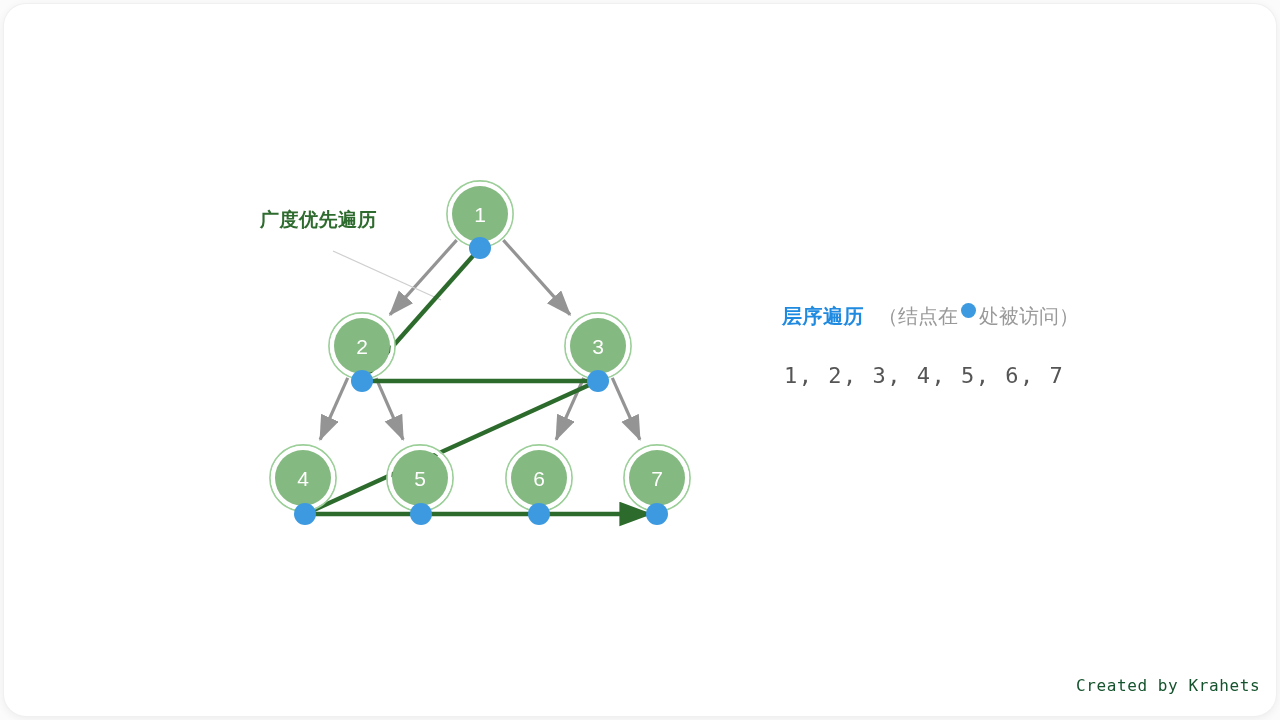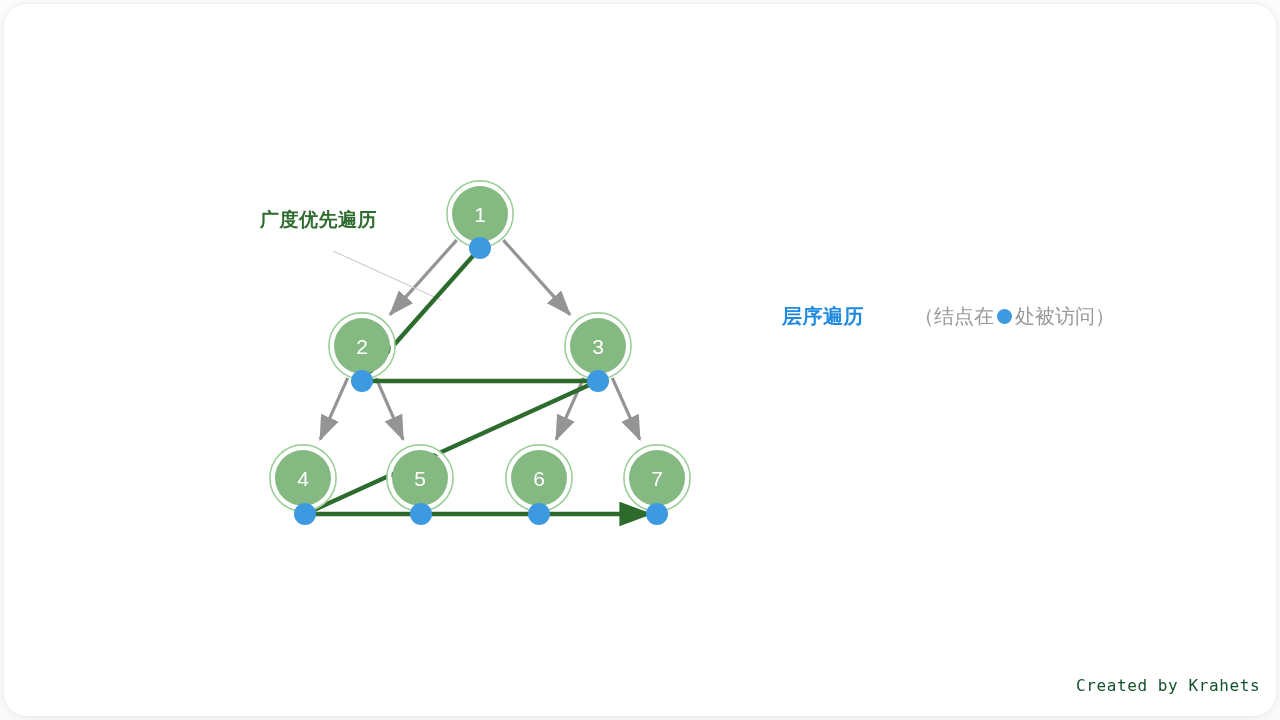--- a/index.html
+++ b/index.html
@@ -55,36 +55,35 @@
     font-family: "DejaVu Sans", "Liberation Sans", sans-serif;
     letter-spacing: 0.5px;
   }
   .panel-title-row {
     position: absolute;
     left: 782px;
     top: 303px;
     display: flex;
     align-items: center;
     white-space: nowrap;
-    gap: 36px;
   }
   .panel-title {
     color: #1f8ae0;
     font-size: 20px;
     font-weight: bold;
     font-family: "DejaVu Sans", "Liberation Sans", sans-serif;
     letter-spacing: 0.5px;
   }
   .panel-note {
     color: #999999;
     font-size: 20px;
     font-family: "DejaVu Sans", "Liberation Sans", sans-serif;
     margin-left: 14px;
     display: flex;
-    align-items: center;
+    align-items: flex-start;
   }
   .note-dot {
     display: inline-block;
     width: 15px;
     height: 15px;
     border-radius: 50%;
     background: #3d9ae0;
     margin: 0 3px;
     vertical-align: middle;
   }
@@ -192,15 +191,16 @@
 
   <div class="panel-title-row">
     <span class="panel-title">层序遍历</span>
     <span class="panel-note">
       <span>（结点在</span>
       <span class="note-dot"></span>
       <span>处被访问）</span>
     </span>
   </div>
 
+  <div class="sequence">1, 2, 3, 4, 5, 6, 7</div>
 
   <div class="credit">Created by Krahets</div>
 </div>
 
 </body></html>

